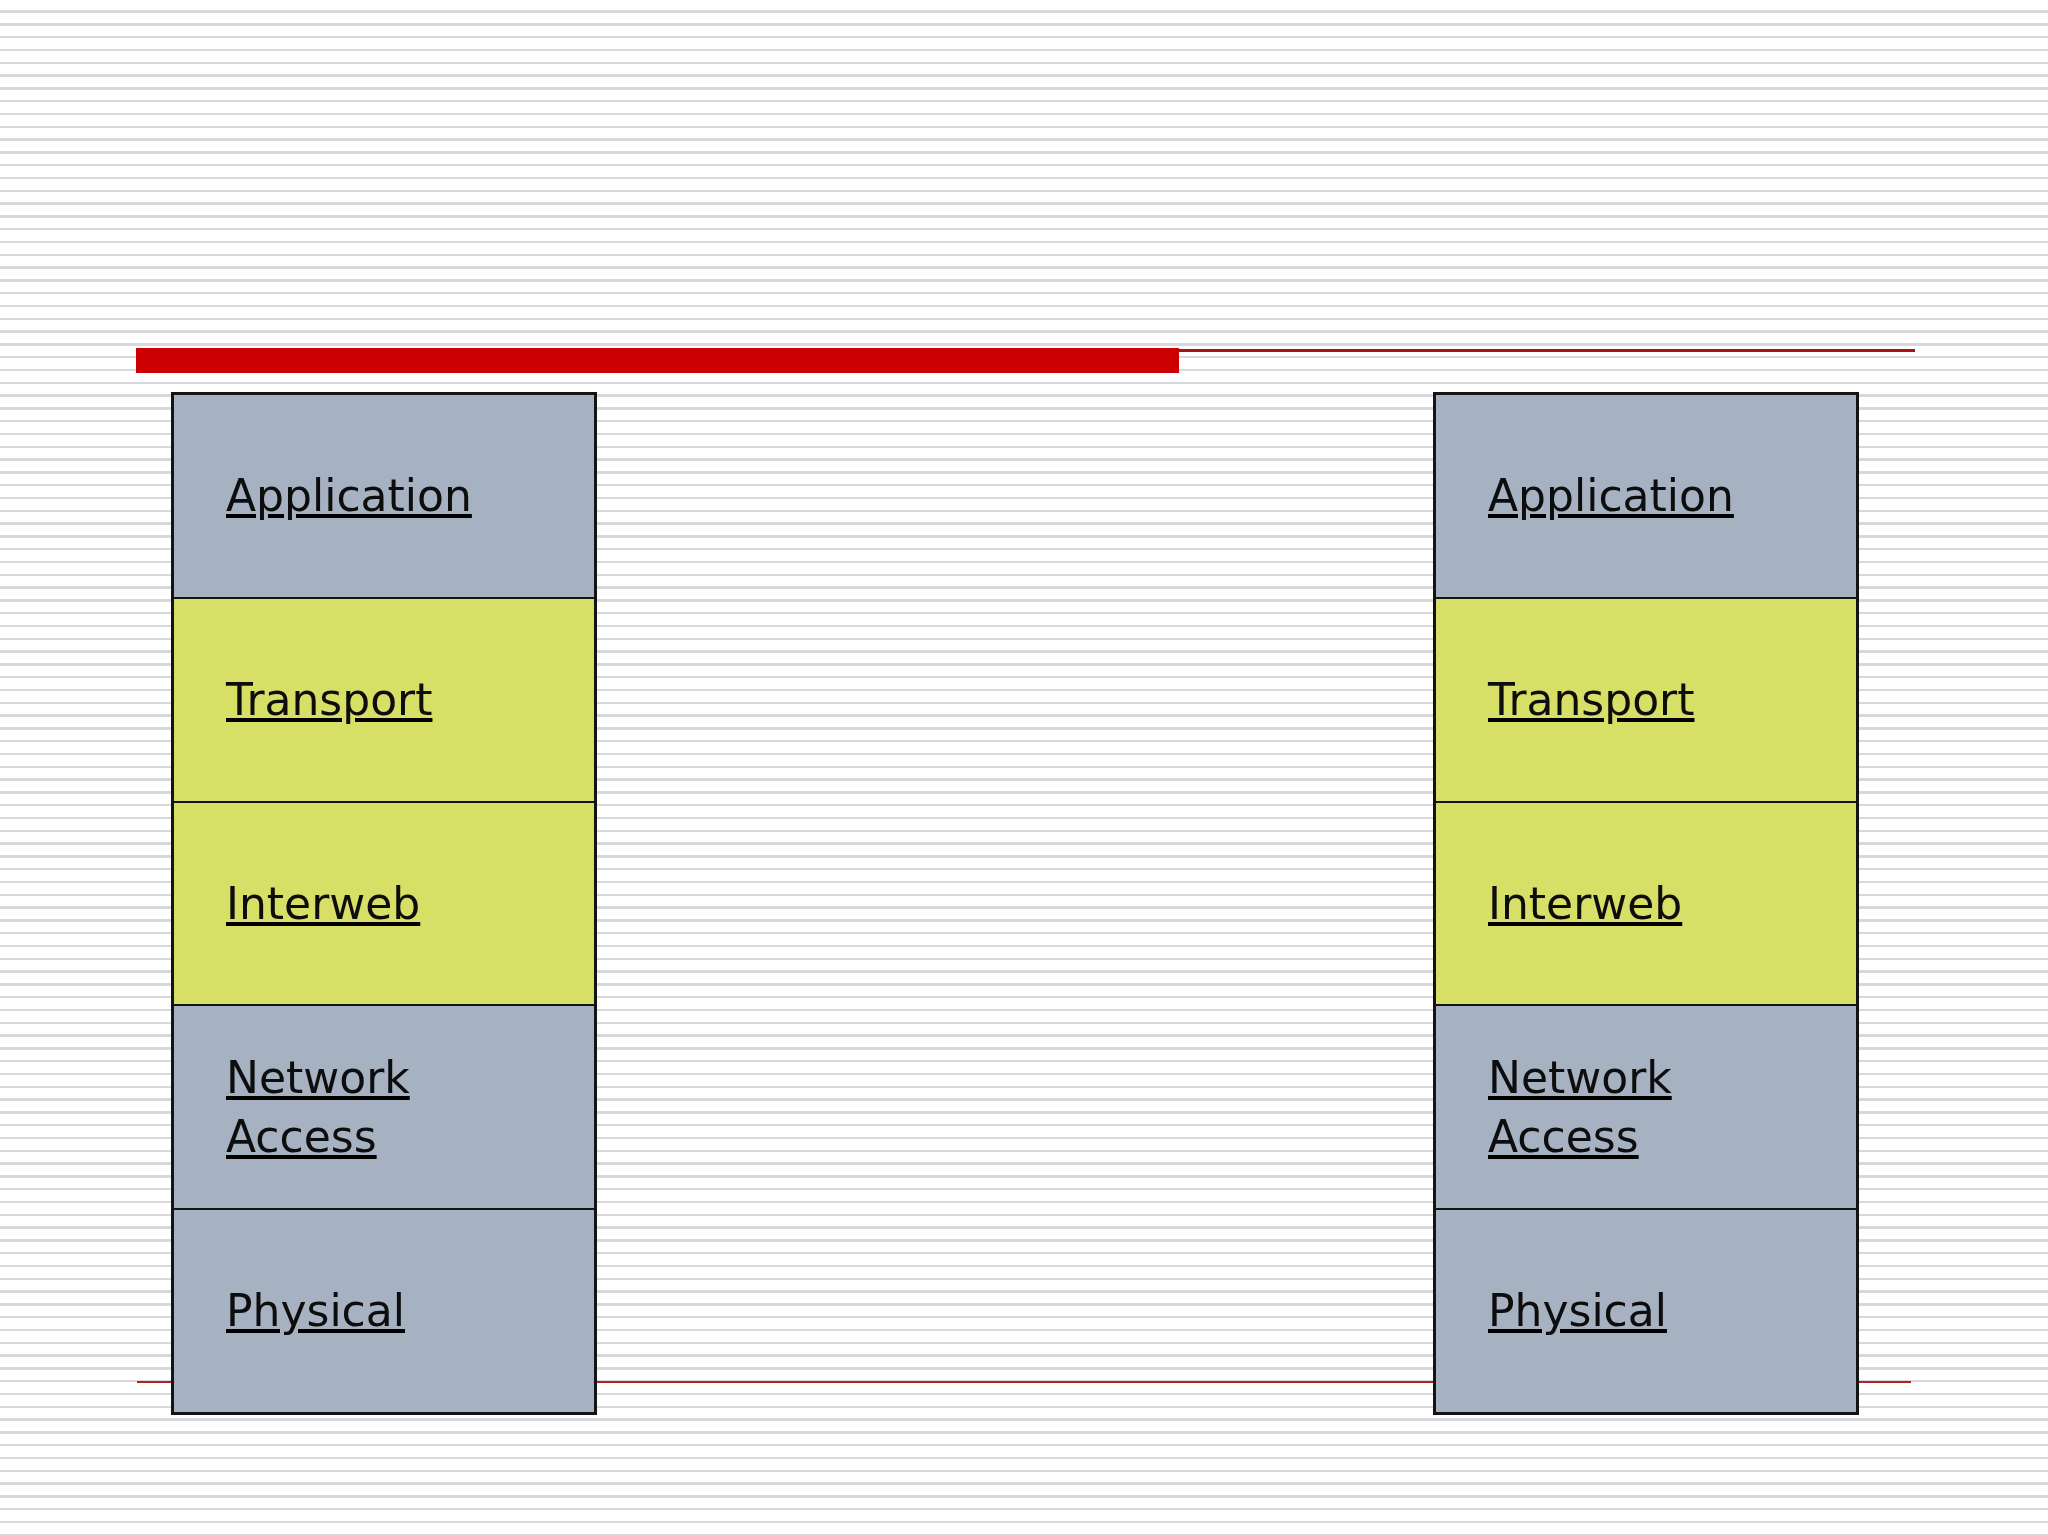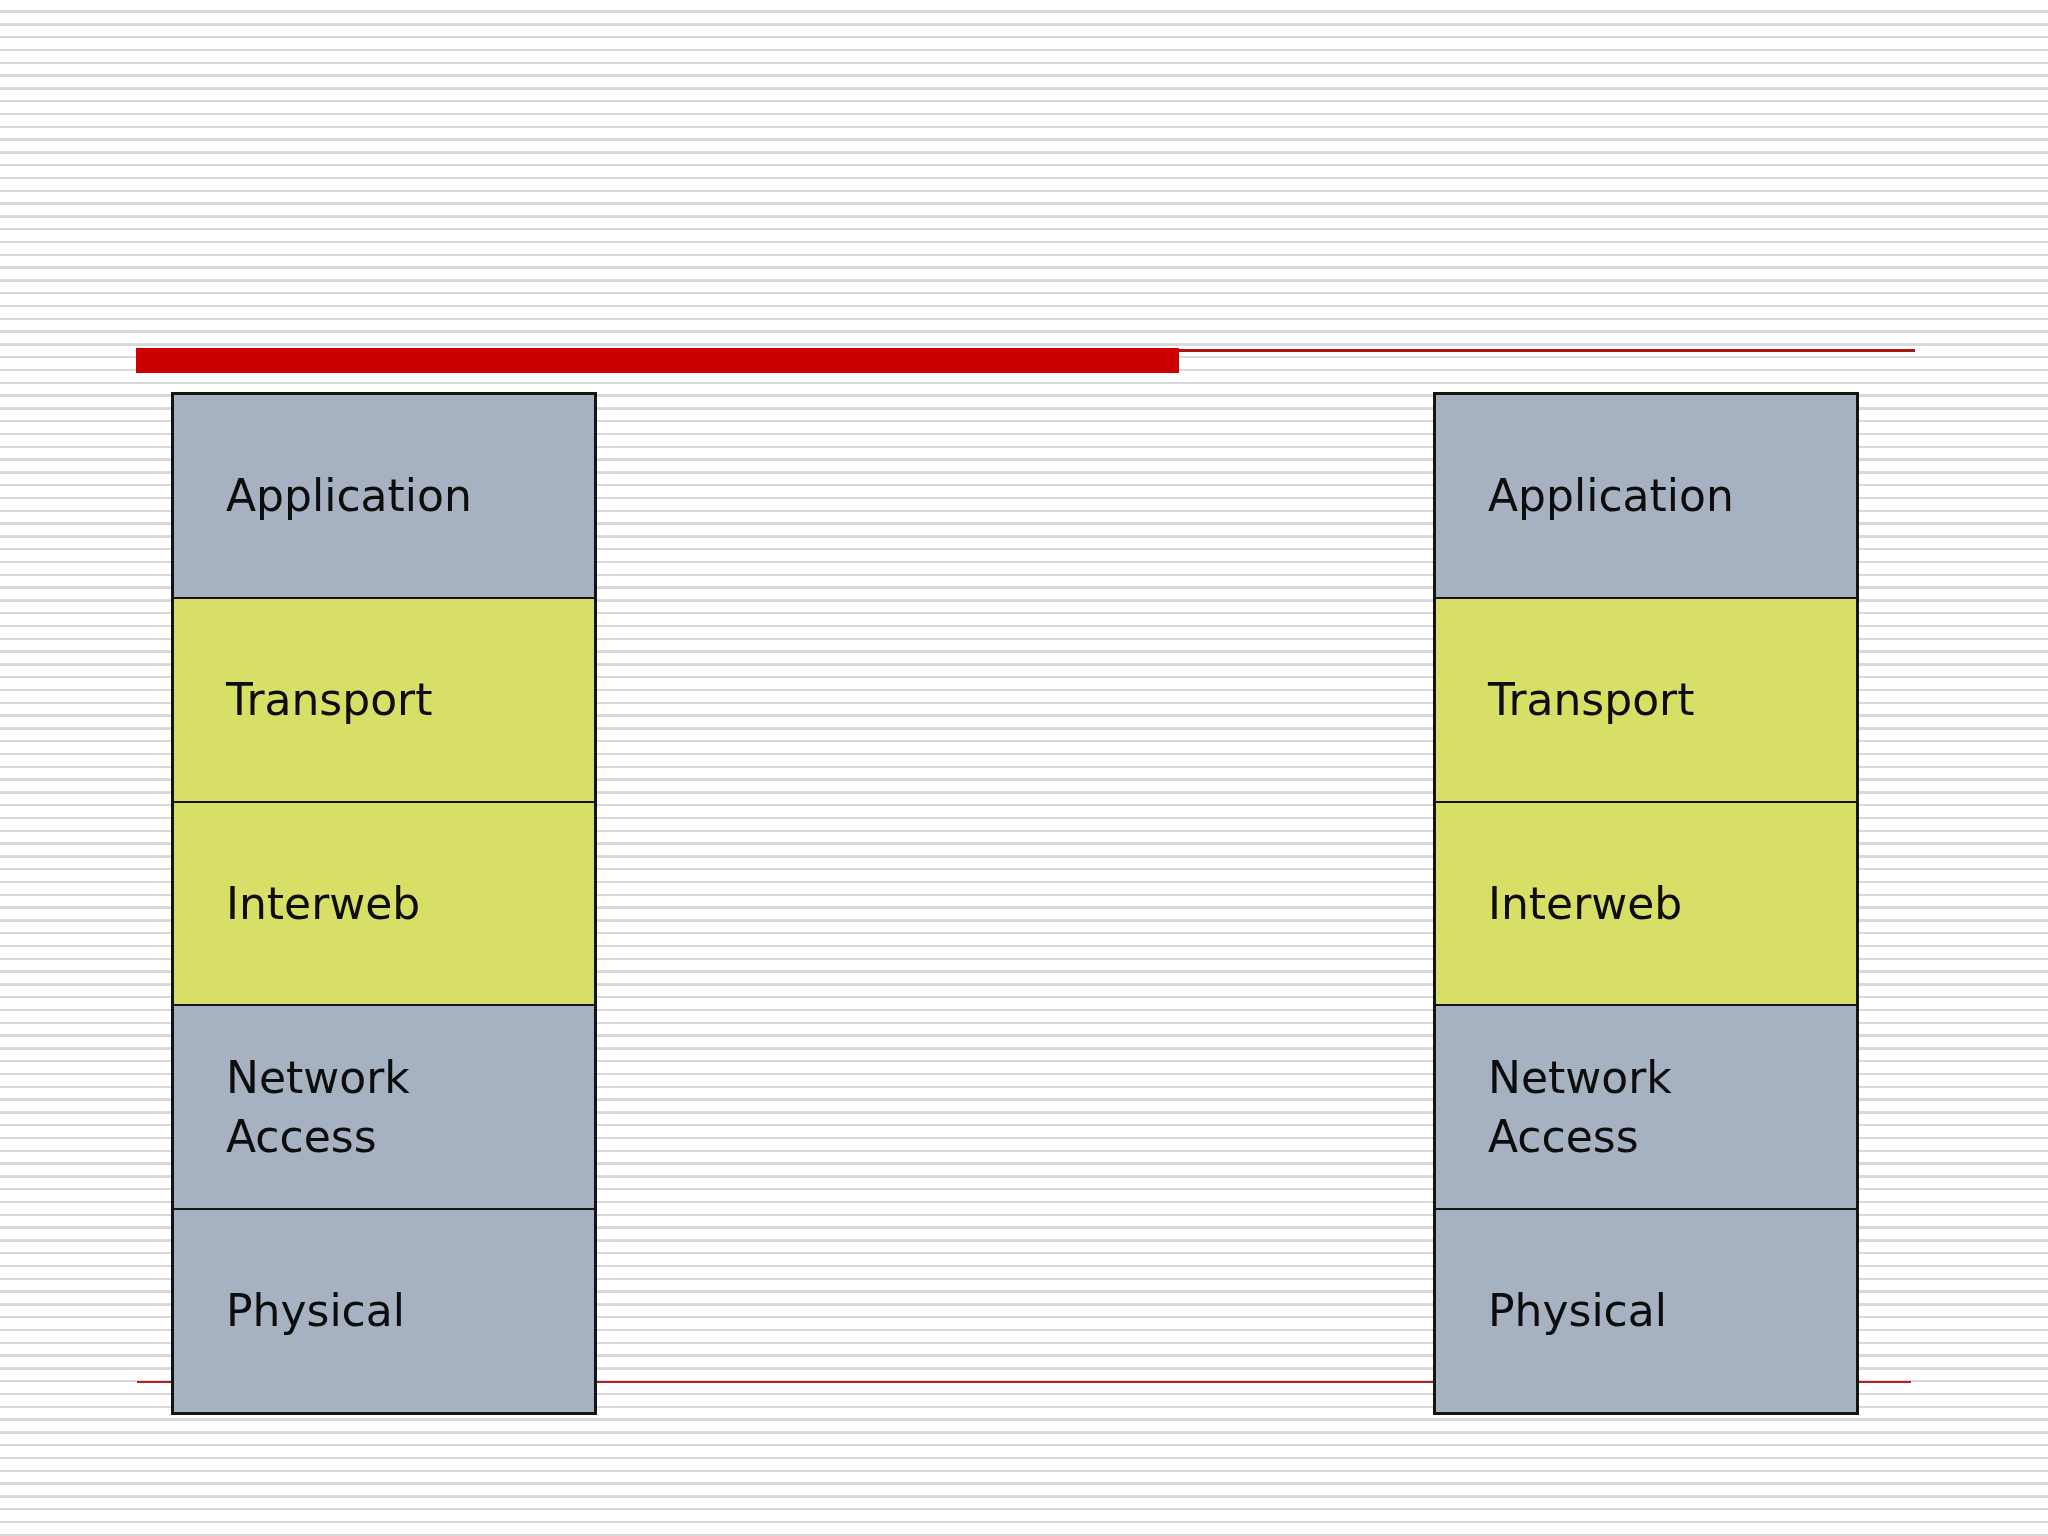--- a/index.html
+++ b/index.html
@@ -55,20 +55,21 @@
     flex-direction: column;
   }
   .stack.left  { left: 171px; }
   .stack.right { left: 1433px; }
   .layer {
     flex: 1 1 0;
     box-sizing: border-box;
     display: flex;
     align-items: center;
     padding-left: 52px;
+    text-decoration: underline;
   }
   .layer + .layer {
     border-top: 2px solid #141414;
   }
   .layer p {
     margin: 0;
     max-width: 300px;
     font-size: 44px;
     line-height: 1.35;
     color: #0d0d0d;

